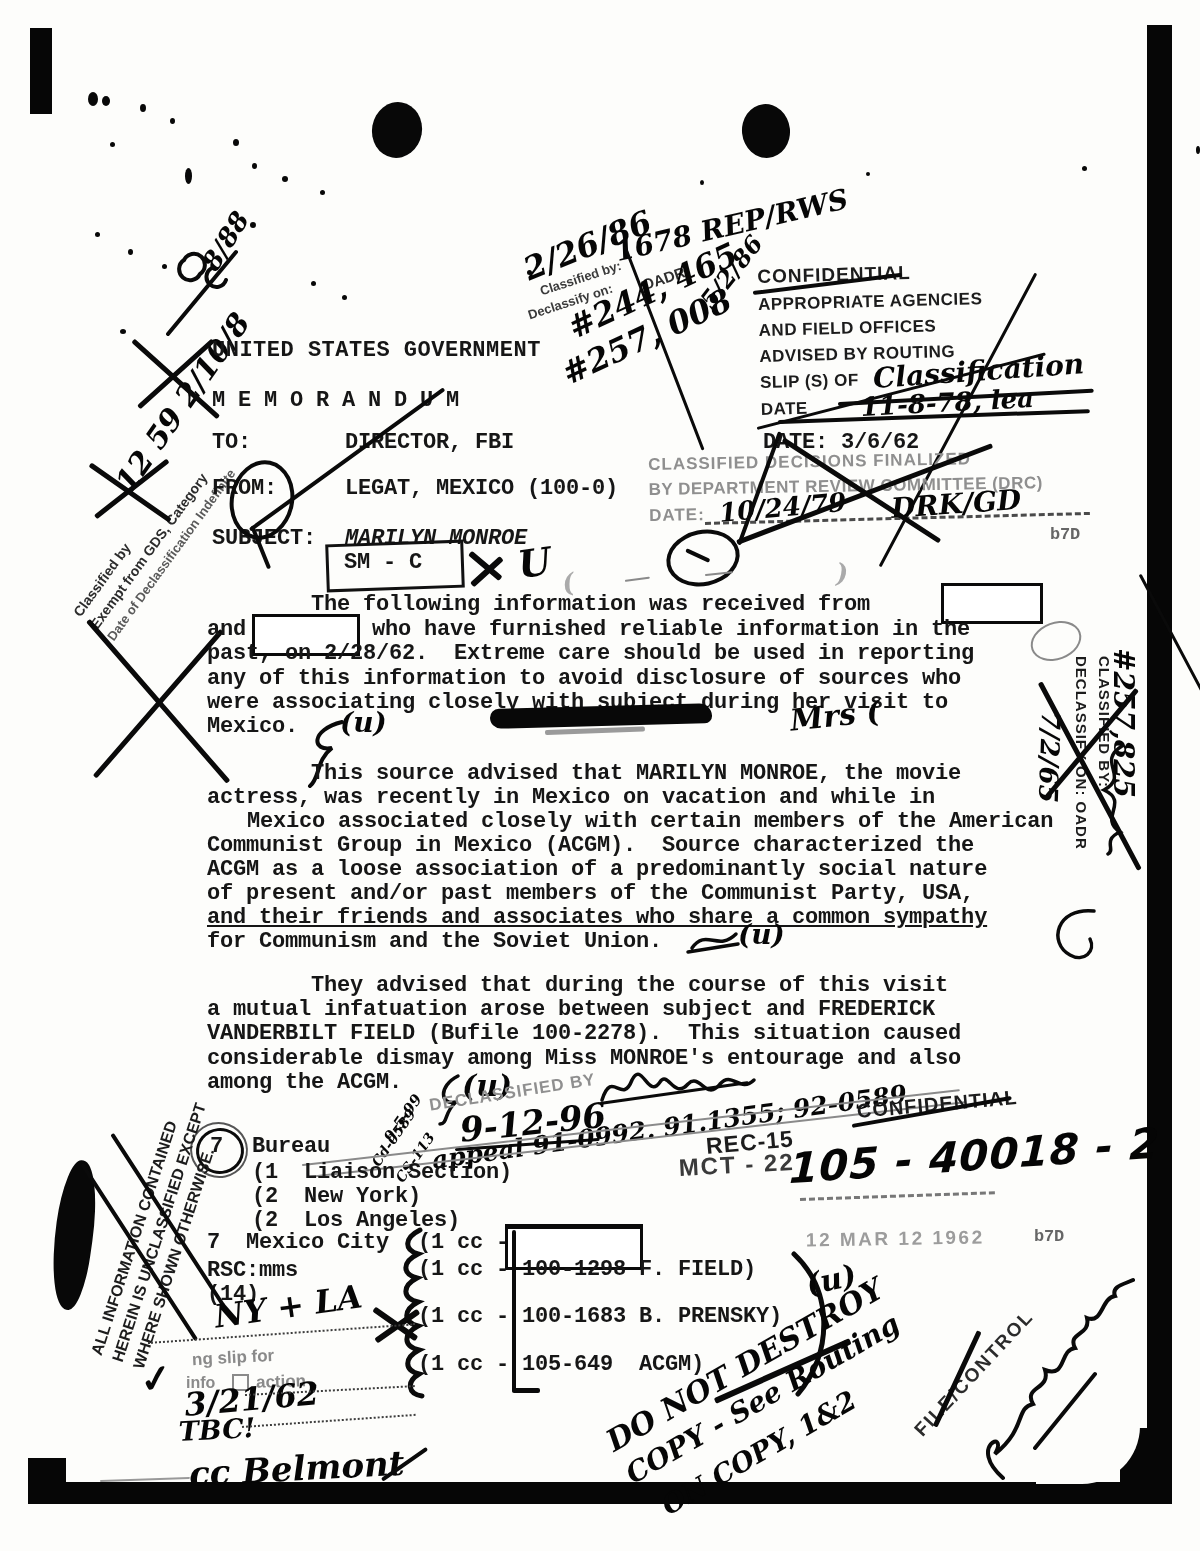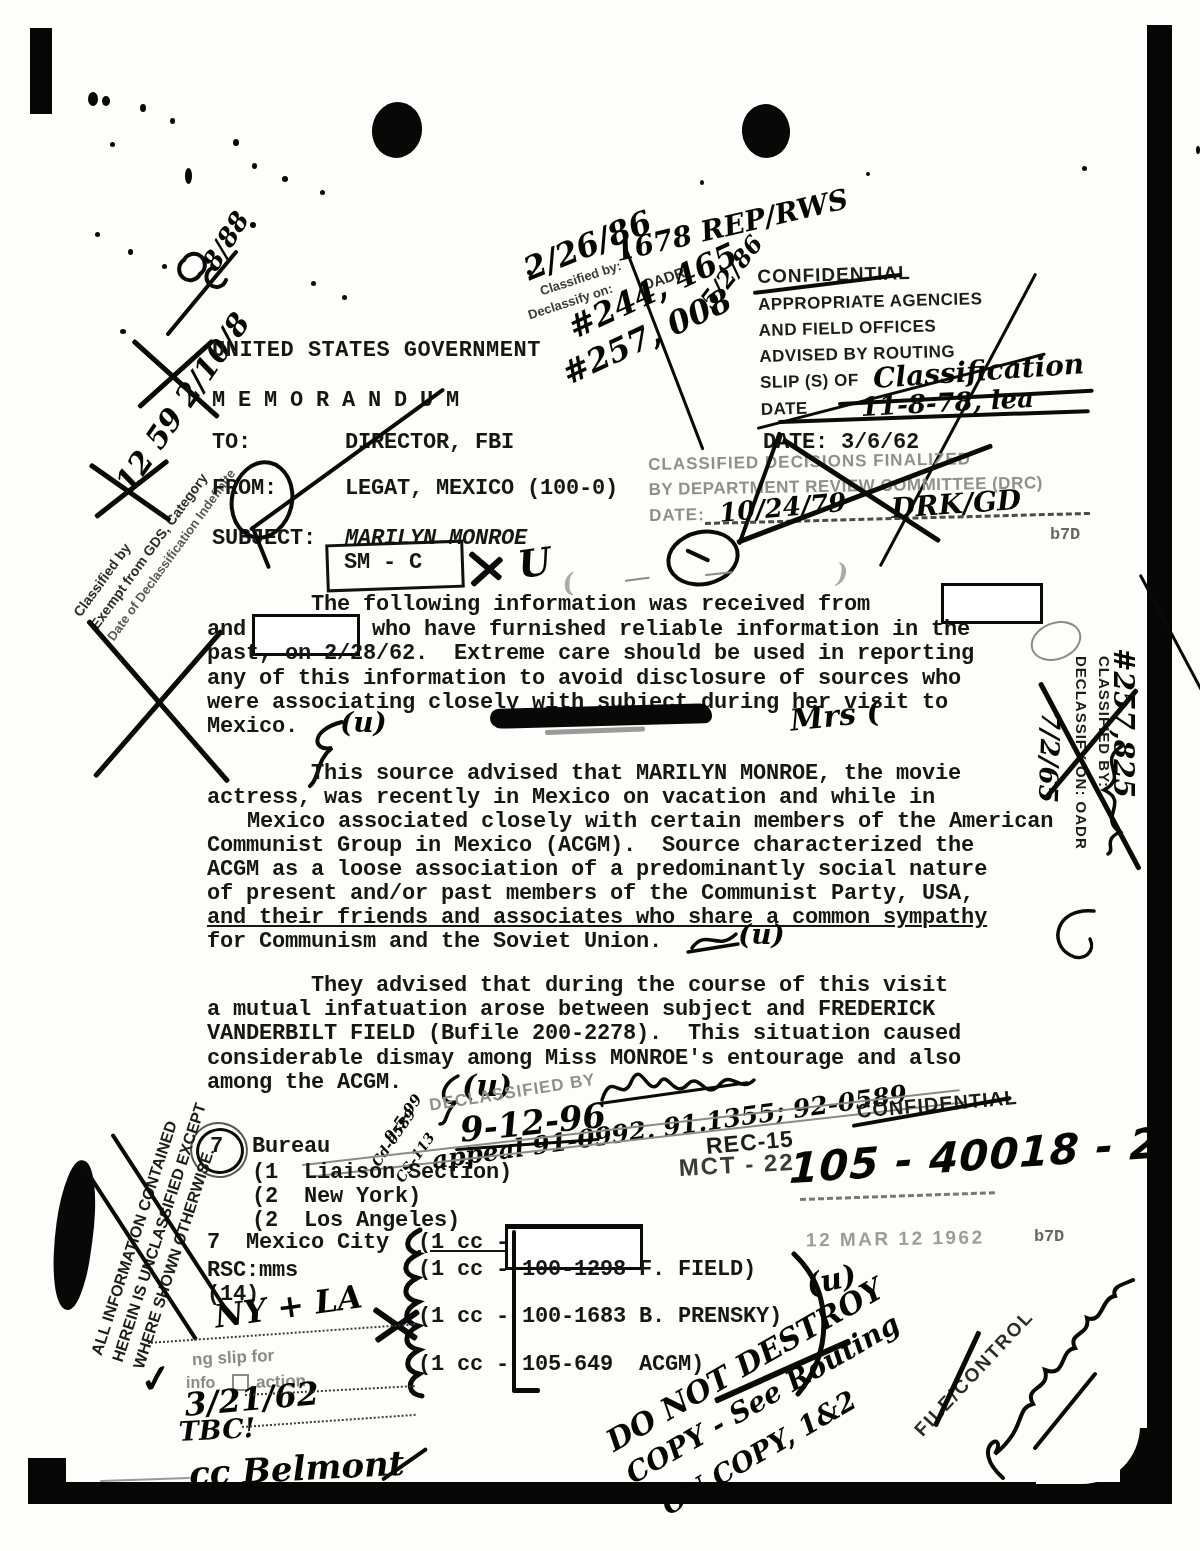--- a/index.html
+++ b/index.html
@@ -171,21 +171,21 @@
   <div class="tw abs" style="left:207px;top:883px;">of present and/or past members of the Communist Party, USA,</div>
   <div class="tw abs" style="left:207px;top:907px;text-decoration:underline;">and their friends and associates who share a common sympathy</div>
   <div class="tw abs" style="left:207px;top:931px;">for Communism and the Soviet Union.</div>
   <svg class="abs" style="left:686px;top:924px;" width="54" height="32" viewBox="0 0 54 32">
     <path d="M6,24 C20,4 32,28 50,10 M2,28 L52,20" fill="none" stroke="#0a0a0a" stroke-width="3.5" stroke-linecap="round"></path>
   </svg>
   <div class="hand abs" style="left:738px;top:918px;font-size:28px;">(u)</div>
 
   <div class="tw abs" style="left:207px;top:975px;">        They advised that during the course of this visit</div>
   <div class="tw abs" style="left:207px;top:999px;">a mutual infatuation arose between subject and FREDERICK</div>
-  <div class="tw abs" style="left:207px;top:1023px;">VANDERBILT FIELD (Bufile 200-2278).  This situation caused</div>
+  <div class="tw abs" style="left:207px;top:1023px;">VANDERBILT FIELD (Bufile 100-2278).  This situation caused</div>
   <div class="tw abs" style="left:207px;top:1048px;">considerable dismay among Miss MONROE's entourage and also</div>
   <div class="tw abs" style="left:207px;top:1072px;">among the ACGM.</div>
   <svg class="abs" style="left:428px;top:1072px;" width="40" height="54" viewBox="0 0 40 54">
     <path d="M30,4 C10,14 12,34 28,30 C16,40 20,52 12,52" fill="none" stroke="#0a0a0a" stroke-width="3.5" stroke-linecap="round"></path>
   </svg>
   <div class="hand abs" style="left:462px;top:1068px;font-size:30px;">(u)</div>
 
   <div class="stroke" style="left:1140px;top:573px;width:132px;transform:rotate(62deg);"></div>
 
   <div class="hand abs" style="left:380px;top:1135px;font-size:15px;transform:rotate(-55deg);transform-origin:0 0;">9-5-99</div>
@@ -211,21 +211,21 @@
   <div class="tw abs" style="left:1034px;top:1228px;font-size:17px;color:#666;">b7D</div>
 
   <div class="circ" style="left:196px;top:1128px;width:42px;height:40px;border-width:3px;transform:rotate(-6deg);"></div>
   <div class="circ" style="left:190px;top:1122px;width:54px;height:52px;border-width:2px;border-color:#555;transform:rotate(10deg);"></div>
   <div class="tw abs" style="left:210px;top:1136px;">7</div>
   <div class="tw abs" style="left:252px;top:1136px;">Bureau</div>
   <div class="tw abs" style="left:252px;top:1162px;">(1  Liaison Section)</div>
   <div class="tw abs" style="left:252px;top:1186px;">(2  New York)</div>
   <div class="tw abs" style="left:252px;top:1210px;">(2  Los Angeles)</div>
   <div class="tw abs" style="left:207px;top:1232px;">7  Mexico City</div>
-  <div class="tw abs" style="left:418px;top:1232px;text-decoration:underline;">(1 cc -</div>
+  <div class="tw abs" style="left:418px;top:1232px;">(1 cc -</div>
   <div class="rbox" style="left:505px;top:1224px;width:132px;height:38px;border-top-width:5px;"></div>
   <div class="tw abs" style="left:207px;top:1260px;">RSC:mms</div>
   <div class="tw abs" style="left:418px;top:1259px;">(1 cc - 100-1298 F. FIELD)</div>
   <div class="tw abs" style="left:207px;top:1284px;">(14)</div>
   <div class="tw abs" style="left:418px;top:1306px;">(1 cc - 100-1683 B. PRENSKY)</div>
   <div class="tw abs" style="left:418px;top:1354px;">(1 cc - 105-649  ACGM)</div>
 
   <div class="stroke" style="left:512px;top:1230px;width:4px;height:162px;border-radius:2px;"></div>
   <div class="stroke" style="left:512px;top:1388px;width:28px;height:5px;"></div>
 

